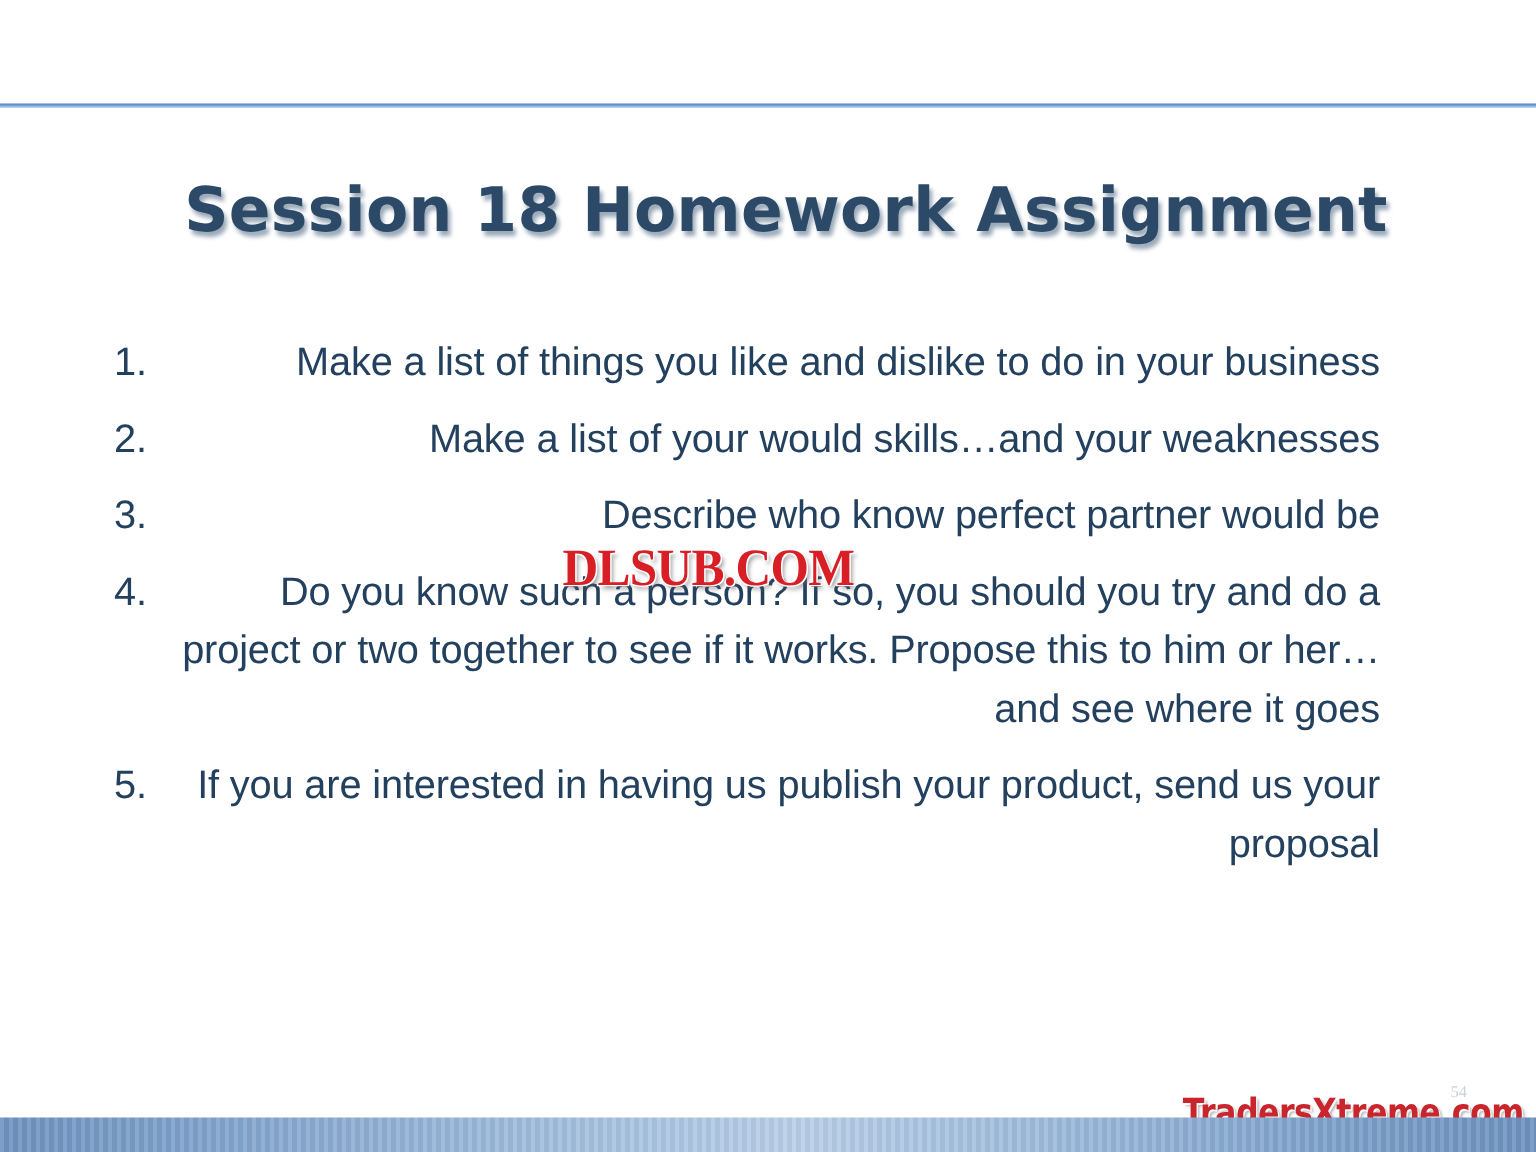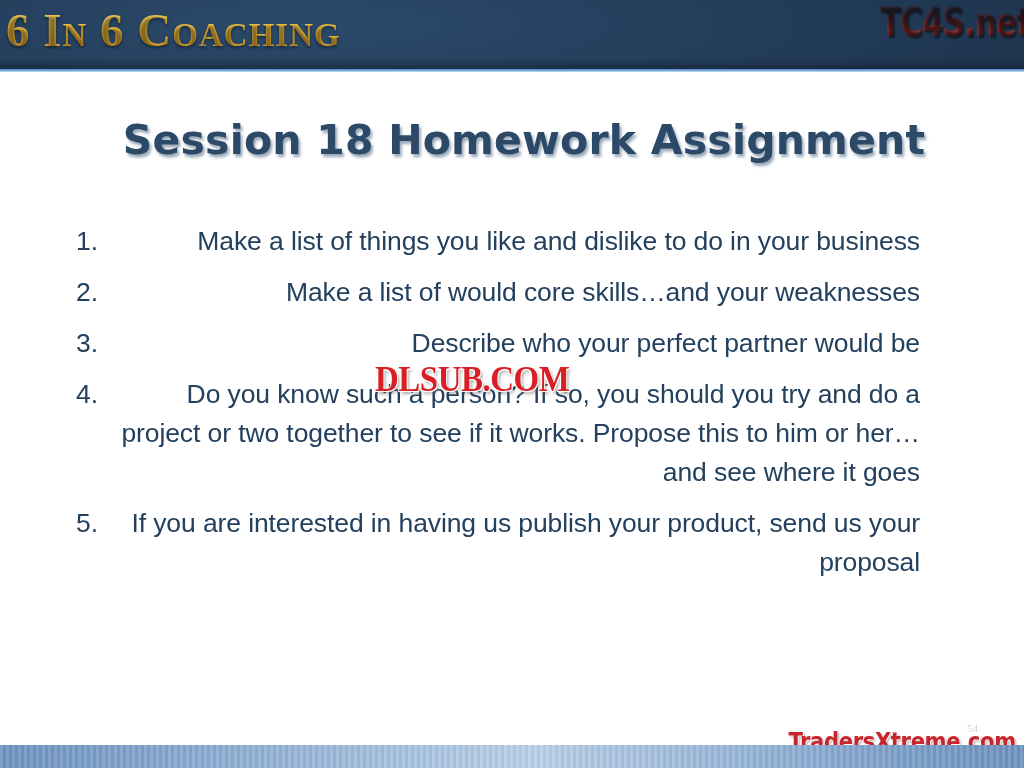--- a/index.html
+++ b/index.html
@@ -218,40 +218,36 @@
     color: #b9c3cd;
     opacity: 0.75;
     white-space: nowrap;
   }
 </style>
 </head>
 <body>
 
 <div id="slide">
 
-  <div id="header-band">
-    <div id="brand-title">6 In 6 Coaching</div>
-    <div id="brand-logo-right">TC4S.net</div>
-  </div>
   <div id="header-rule"></div>
 
   <div id="slide-title">Session 18 Homework Assignment</div>
 
   <ol id="body-list">
     <li class="list-item">
       <span class="item-number">1.</span>
       <span class="item-text">Make a list of things you like and dislike to do in your business</span>
     </li>
     <li class="list-item">
       <span class="item-number">2.</span>
-      <span class="item-text">Make a list of would core skills…and your weaknesses</span>
+      <span class="item-text">Make a list of your would skills…and your weaknesses</span>
     </li>
     <li class="list-item">
       <span class="item-number">3.</span>
-      <span class="item-text">Describe who your perfect partner would be</span>
+      <span class="item-text">Describe who know perfect partner would be</span>
     </li>
     <li class="list-item">
       <span class="item-number">4.</span>
       <span class="item-text">Do you know such a person?  If so, you should you try and do a project or two together to see if it works.  Propose this to him or her…and see where it goes</span>
     </li>
     <li class="list-item">
       <span class="item-number">5.</span>
       <span class="item-text">If you are interested in having us publish your product, send us your proposal</span>
     </li>
   </ol>

